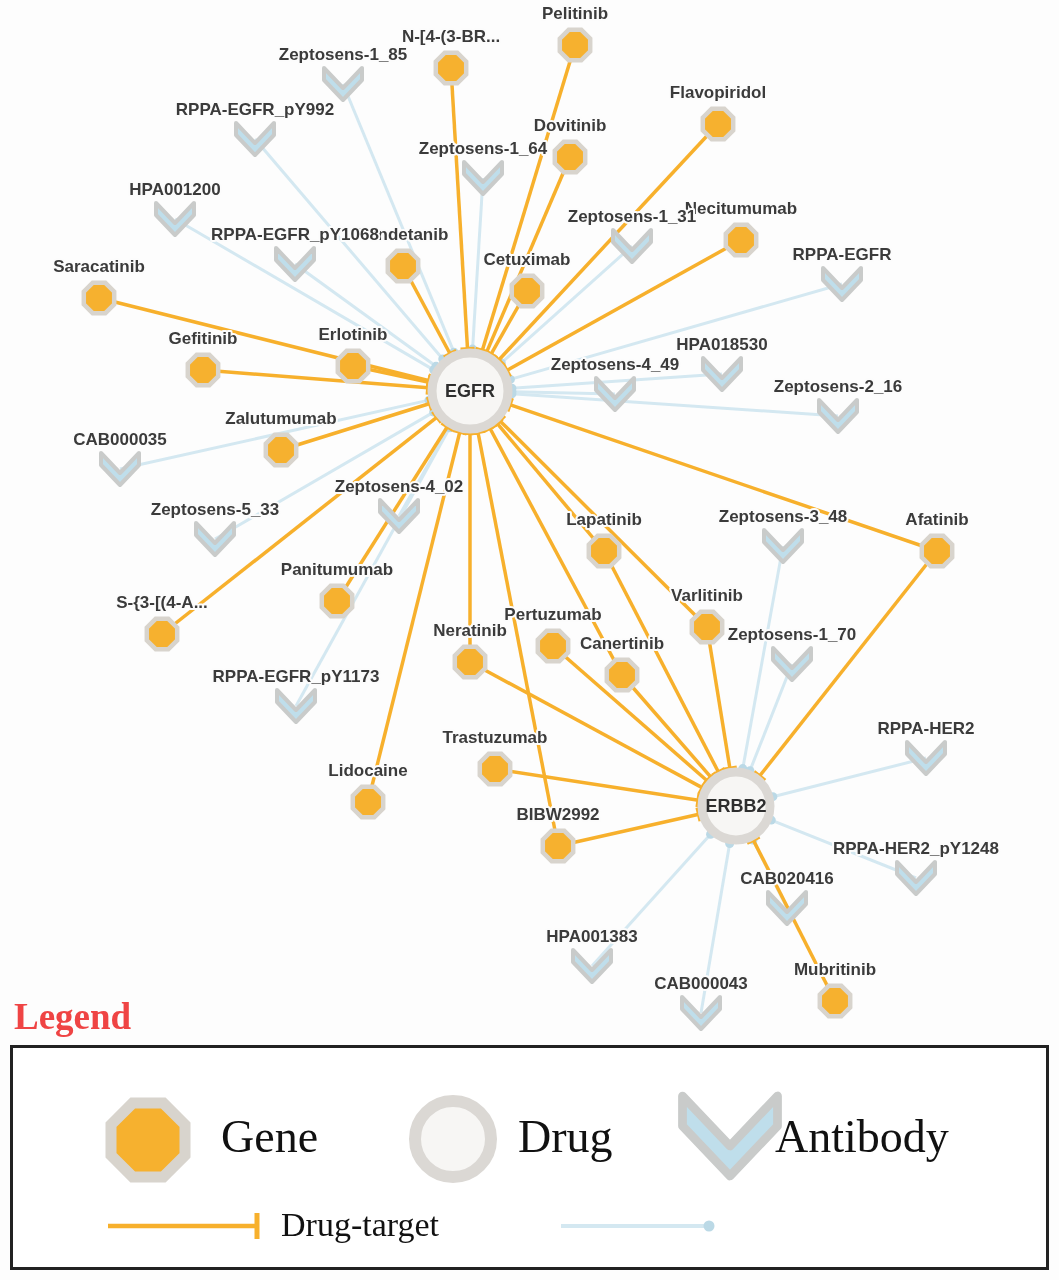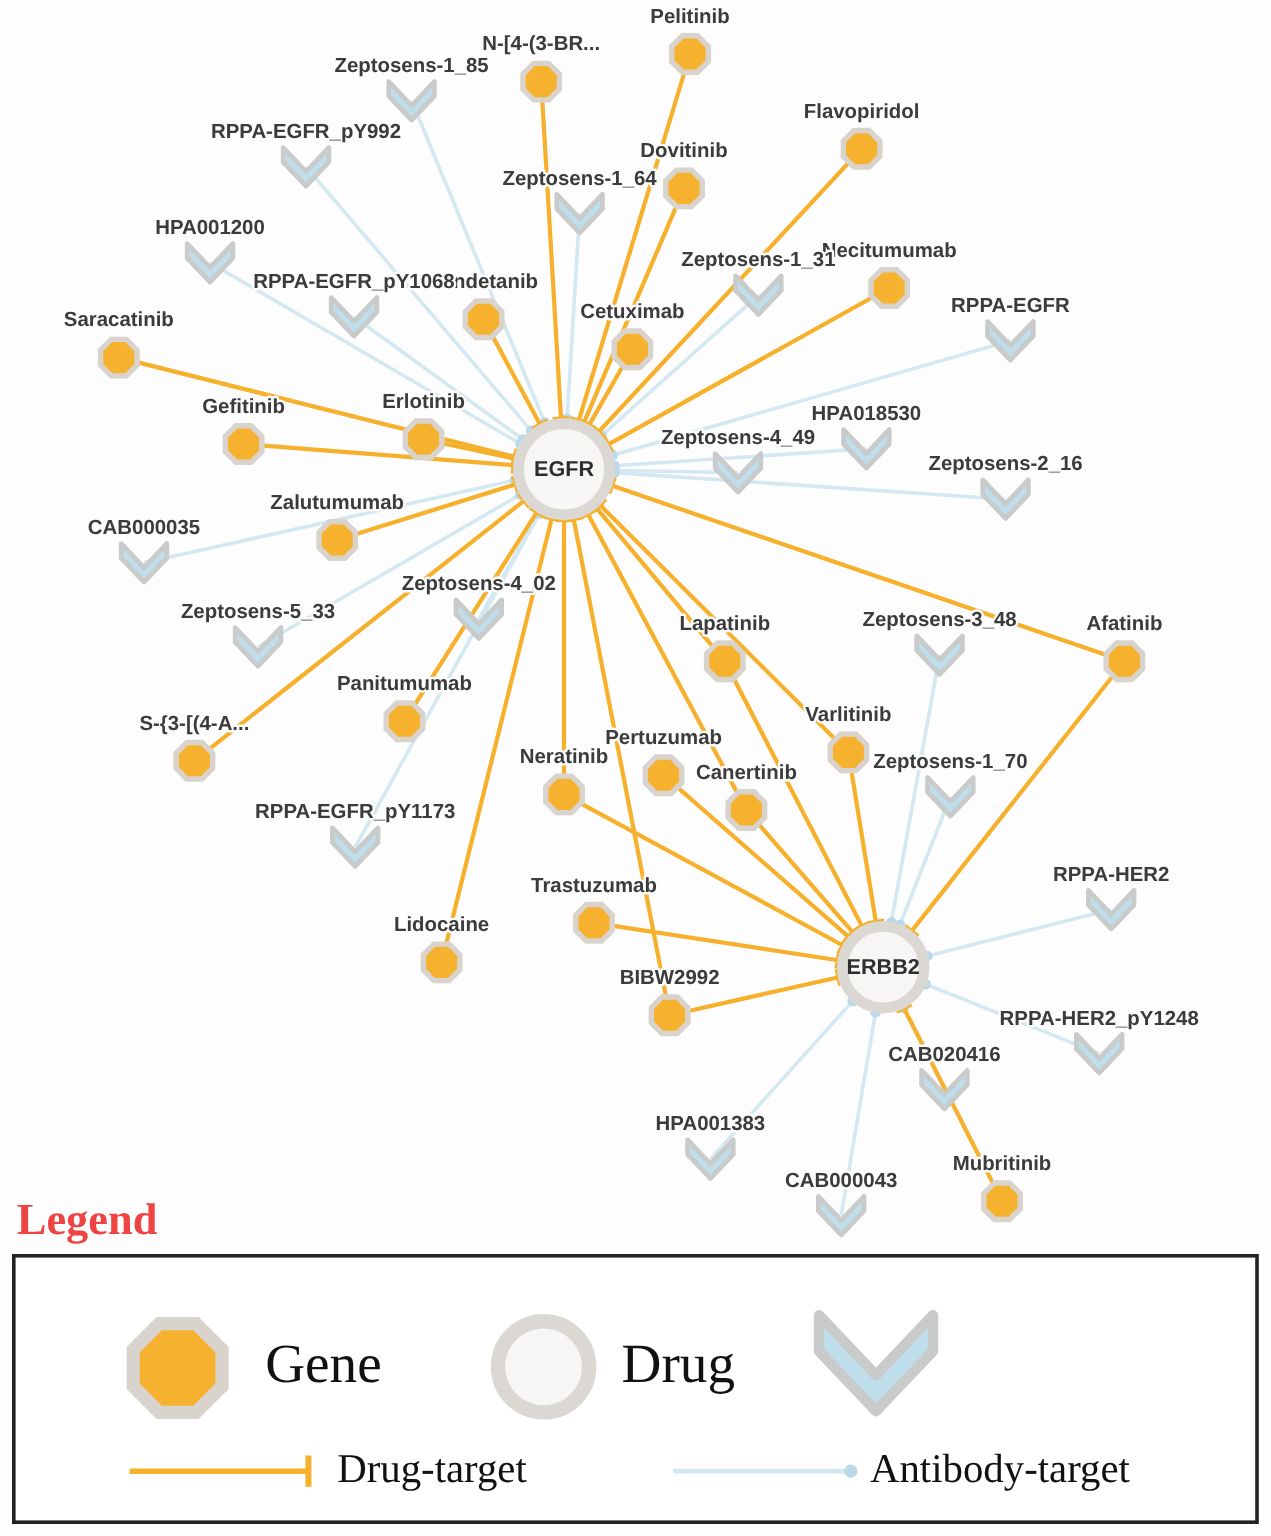--- a/index.html
+++ b/index.html
@@ -427,27 +427,27 @@
     <span class="lg-item-label" style="left:208px;top:66px">Gene</span>
 
     <svg class="icon" style="left:385px;top:36px" width="110" height="110" viewBox="0 0 110 110">
       <circle cx="55" cy="55" r="38" stroke-width="12" fill="#F7F6F4" stroke="#DBD8D4"></circle>
     </svg>
     <span class="lg-item-label" style="left:505px;top:66px">Drug</span>
 
     <svg class="icon" style="left:657px;top:40px" width="120" height="104" viewBox="0 0 120 104">
       <path transform="translate(60,48) scale(2.5)" d="M-19,-16 L0,4 L19,-16 L19,-4 L0,16 L-19,-4 Z" stroke-width="3.5" stroke-linejoin="round" fill="#BFDEEB" stroke="#C9CBCA"></path>
     </svg>
+    <span class="lg-item-label" style="left:762px;top:66px">Antibody</span>
 
     <svg class="icon" style="left:0;top:148px" width="1033" height="64" viewBox="0 0 1033 64">
       <g>
         <line x1="95" y1="30" x2="243" y2="30" stroke-width="4.5" stroke="#F7B02C"></line>
         <line x1="244" y1="17" x2="244" y2="43" stroke-width="5" stroke="#F7B02C"></line>
       </g>
       <g>
         <line x1="548" y1="30" x2="692" y2="30" stroke-width="4" stroke="#D4E8F1"></line>
         <circle cx="696" cy="30" r="5.5" fill="#BBD9E6"></circle>
       </g>
     </svg>
     <span class="lg-edge-label" style="left:268px;top:160px">Drug-target</span>
-    <span class="lg-edge-label" style="left:712px;top:160px">Antibody-target</span>
   </div>
 </div>
 
 </body></html>

